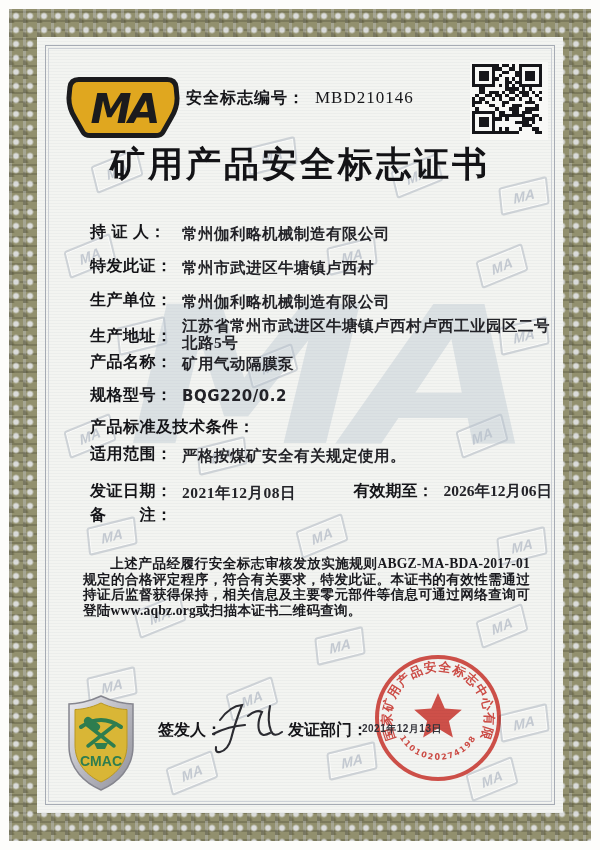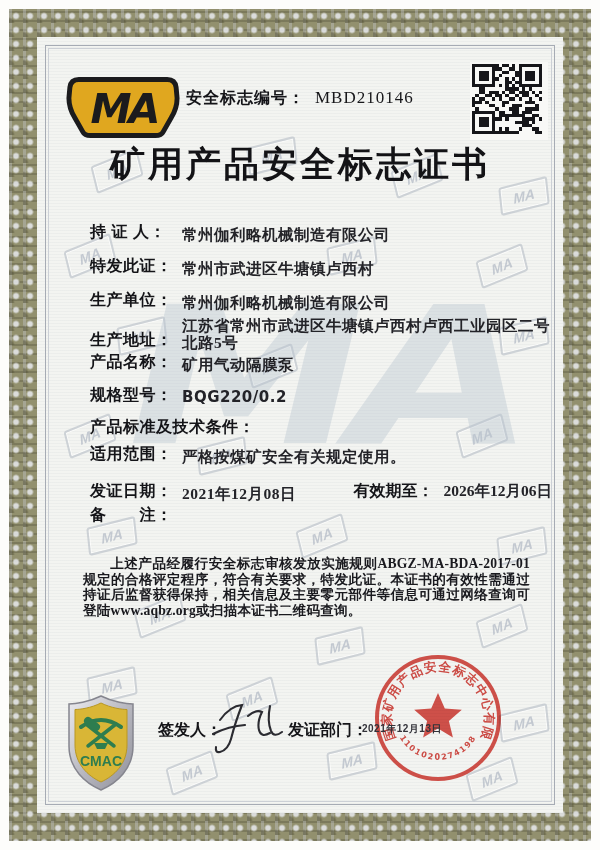--- a/index.html
+++ b/index.html
@@ -30,21 +30,21 @@
   
   .ma-logo{position:absolute;left:64px;top:74px;z-index:2;}
   .cert-no{position:absolute;left:186px;top:88px;z-index:2;font-size:16px;color:#17171a;}
   .cert-no .lab{letter-spacing:1px;}
   .cert-no .num{font-family:"Liberation Serif",serif;font-size:17px;letter-spacing:1px;margin-left:10px;margin-top:29px;}
   .qr{position:absolute;left:470px;top:62px;width:74px;height:74px;z-index:2;background:#f8f8f6;padding:2px;}
   .qr svg{display:block;width:70px;height:70px;shape-rendering:crispEdges;}
   .title{position:absolute;left:0;top:141px;width:100%;margin:0;text-align:center;z-index:2;
       font-family:"Liberation Serif",serif;font-weight:900;font-size:35px;letter-spacing:3px;color:#131316;}
   
-  .row{position:absolute;left:90px;width:462px;display:flex;align-items:flex-end;z-index:2;}
+  .row{position:absolute;left:90px;width:462px;display:flex;align-items:center;z-index:2;}
   .lab{flex:none;width:92px;font-size:16px;font-weight:bold;color:#141418;letter-spacing:.5px;white-space:nowrap;}
   .val{font-family:"Liberation Serif",serif;font-weight:bold;font-size:15.5px;color:#232328;
        line-height:17px;max-width:368px;white-space:pre-wrap;letter-spacing:.5px;}
   .row.wide .lab{width:auto;margin-right:34px;}
   .lab2{flex:none;font-size:16px;font-weight:bold;color:#141418;margin-left:36px;white-space:nowrap;}
   .val2{font-family:"Liberation Serif",serif;font-weight:bold;font-size:15.5px;color:#232328;margin-left:10px;white-space:nowrap;}
   .row .val{padding-top:1px;}
   
   .decl{position:absolute;left:79px;top:552px;width:447px;margin:4px;z-index:2;
       font-family:"Liberation Serif",serif;font-weight:bold;font-size:13.6px;line-height:15.6px;

